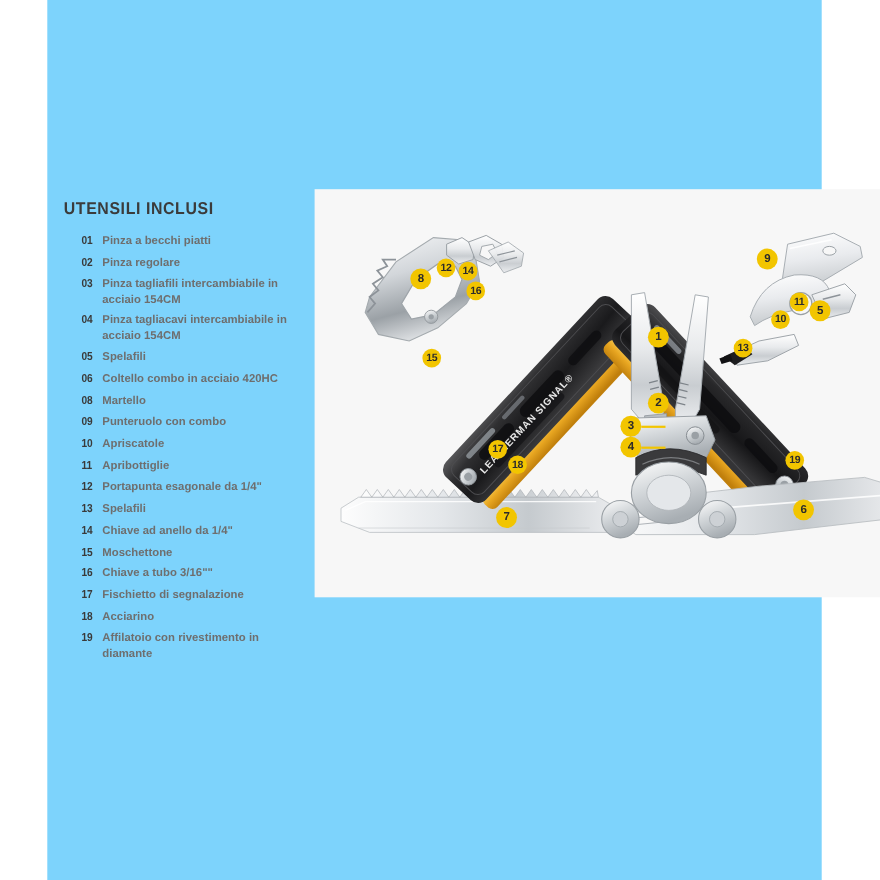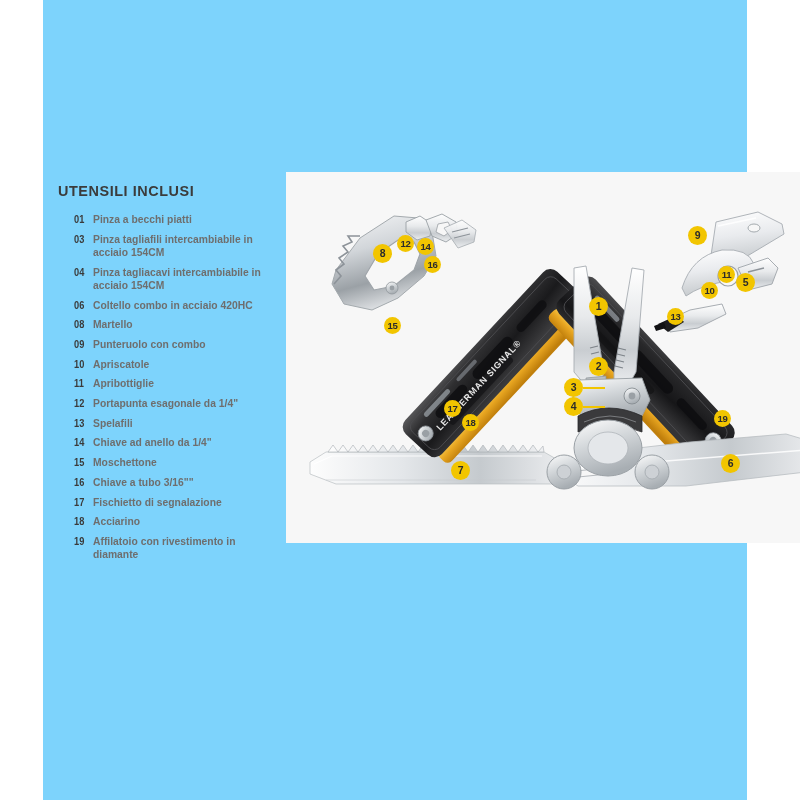--- a/index.html
+++ b/index.html
@@ -139,26 +139,34 @@
 <div id="page">
 
   <div class="tools-panel">
     <h2 class="tools-title">UTENSILI INCLUSI</h2>
     <ul class="tools-list" id="tools-list">
         <li class="tool-item">
           <span class="tool-num">01</span>
           <span class="tool-label">Pinza a becchi piatti</span>
         </li>
         <li class="tool-item">
+          <span class="tool-num">02</span>
+          <span class="tool-label">Pinza regolare</span>
+        </li>
+        <li class="tool-item">
           <span class="tool-num">03</span>
           <span class="tool-label">Pinza tagliafili intercambiabile in acciaio 154CM</span>
         </li>
         <li class="tool-item">
           <span class="tool-num">04</span>
           <span class="tool-label">Pinza tagliacavi intercambiabile in acciaio 154CM</span>
+        </li>
+        <li class="tool-item">
+          <span class="tool-num">05</span>
+          <span class="tool-label">Spelafili</span>
         </li>
         <li class="tool-item">
           <span class="tool-num">06</span>
           <span class="tool-label">Coltello combo in acciaio 420HC</span>
         </li>
         <li class="tool-item">
           <span class="tool-num">08</span>
           <span class="tool-label">Martello</span>
         </li>
         <li class="tool-item">

